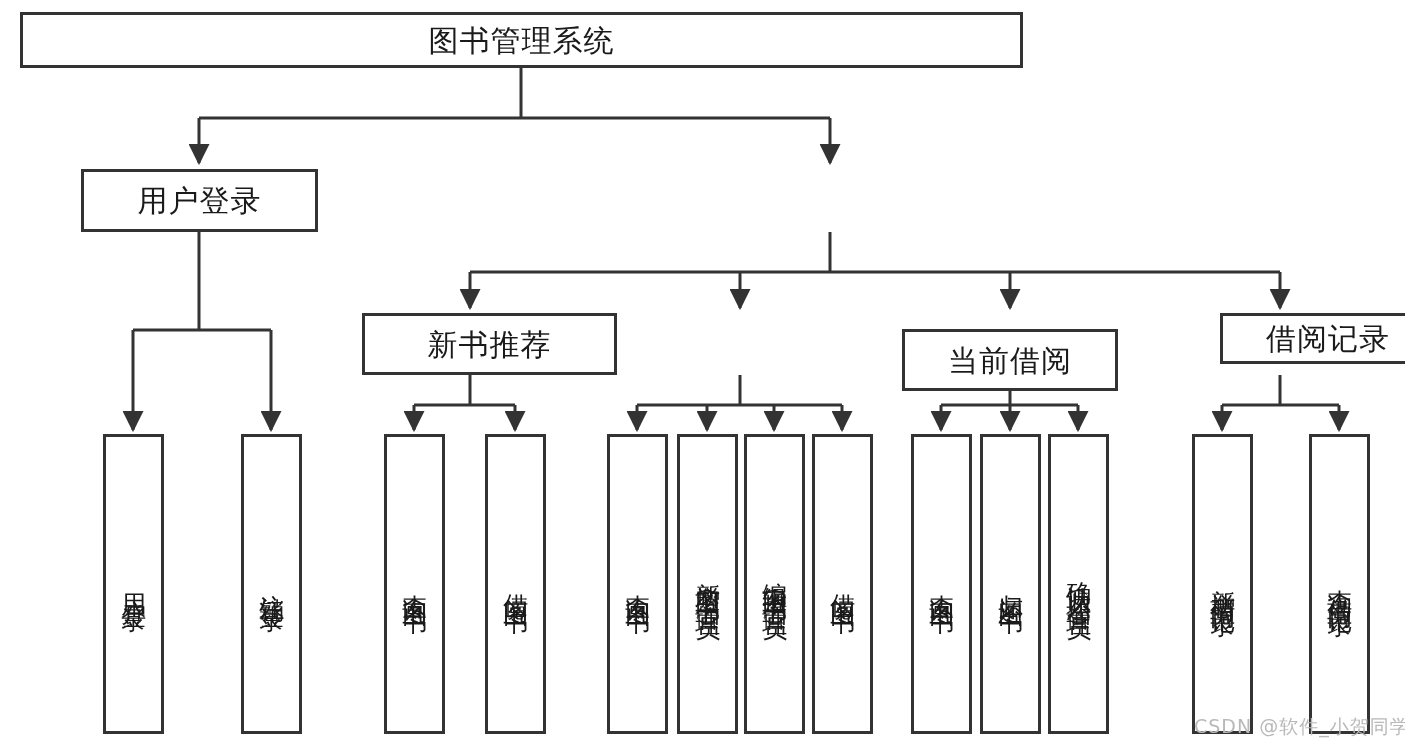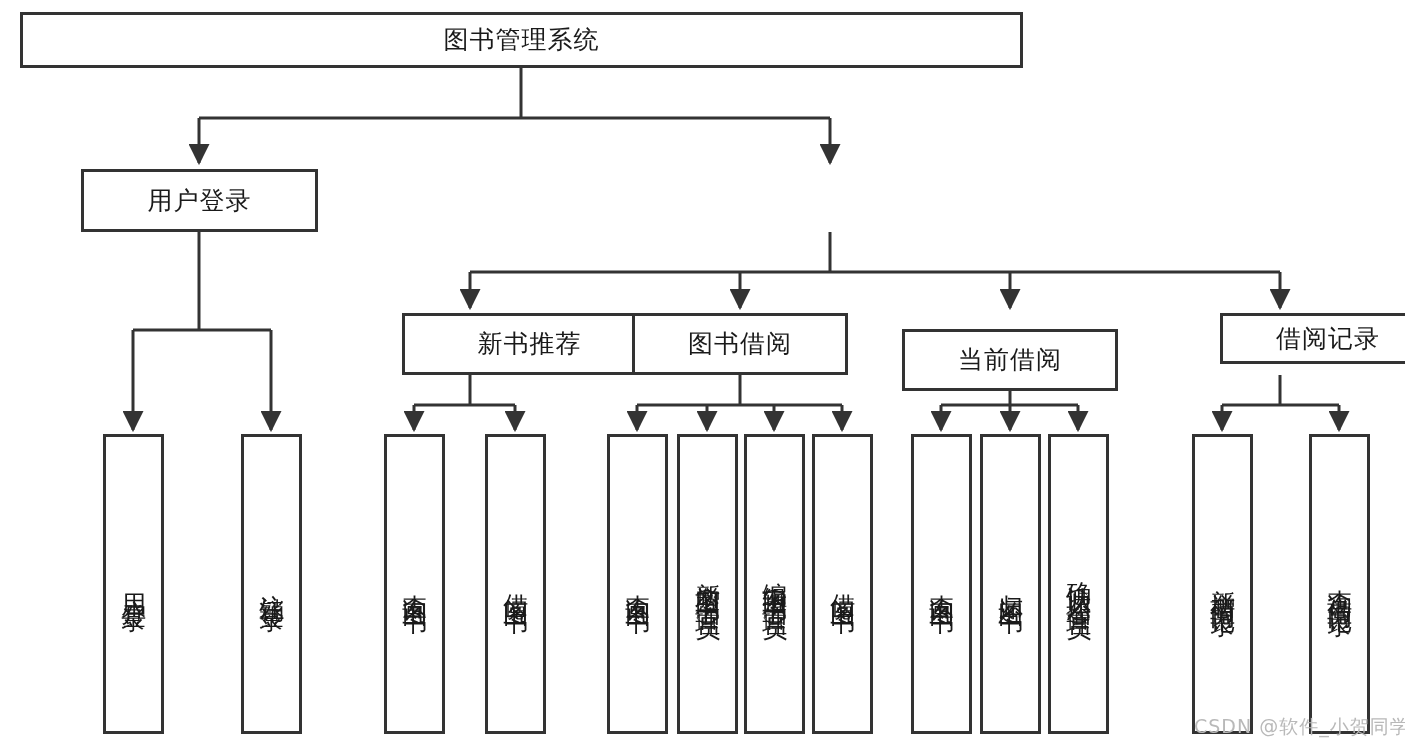--- a/index.html
+++ b/index.html
@@ -29,21 +29,21 @@
     position: absolute;
     box-sizing: border-box;
     border: 3px solid #333333;
     background: #ffffff;
     display: flex;
     align-items: center;
     justify-content: center;
     color: #1a1a1a;
   }
   .node.horiz {
-    font-size: 25px;
+    font-size: 30px;
     letter-spacing: 1px;
     line-height: 1.1;
   }
   .node.vert {
     writing-mode: vertical-rl;
     text-orientation: upright;
     font-size: 25px;
     line-height: 1.25;
     letter-spacing: 5px;
     padding: 4px 0;
@@ -121,27 +121,24 @@
 
   <div class="node horiz" style="left:20px; top:12px; width:1003px; height:56px;">
     <span>图书管理系统</span>
   </div>
 
   <div class="node horiz" style="left:81px; top:169px; width:237px; height:63px;">
     <span>用户登录</span>
   </div>
 
 
-  <div class="node horiz" style="left:362px; top:313px; width:255px; height:62px;margin-left:40px;">
+  <div class="node horiz" style="left:362px; top:313px; width:255px; height:62px;">
     <span>新书推荐</span>
   </div>
 
-  <div class="node horiz" style="left:632px; top:313px; width:216px; height:62px;">
-    <span>图书借阅</span>
-  </div>
 
   <div class="node horiz" style="left:902px; top:313px; width:216px; height:62px;margin-top:16px;">
     <span>当前借阅</span>
   </div>
 
   <div class="node horiz" style="left:1172px; top:313px; width:216px; height:51px;margin-left:48px;">
     <span>借阅记录</span>
   </div>
 
   <div class="node vert" style="left:103px; top:434px; width:61px; height:300px;">

